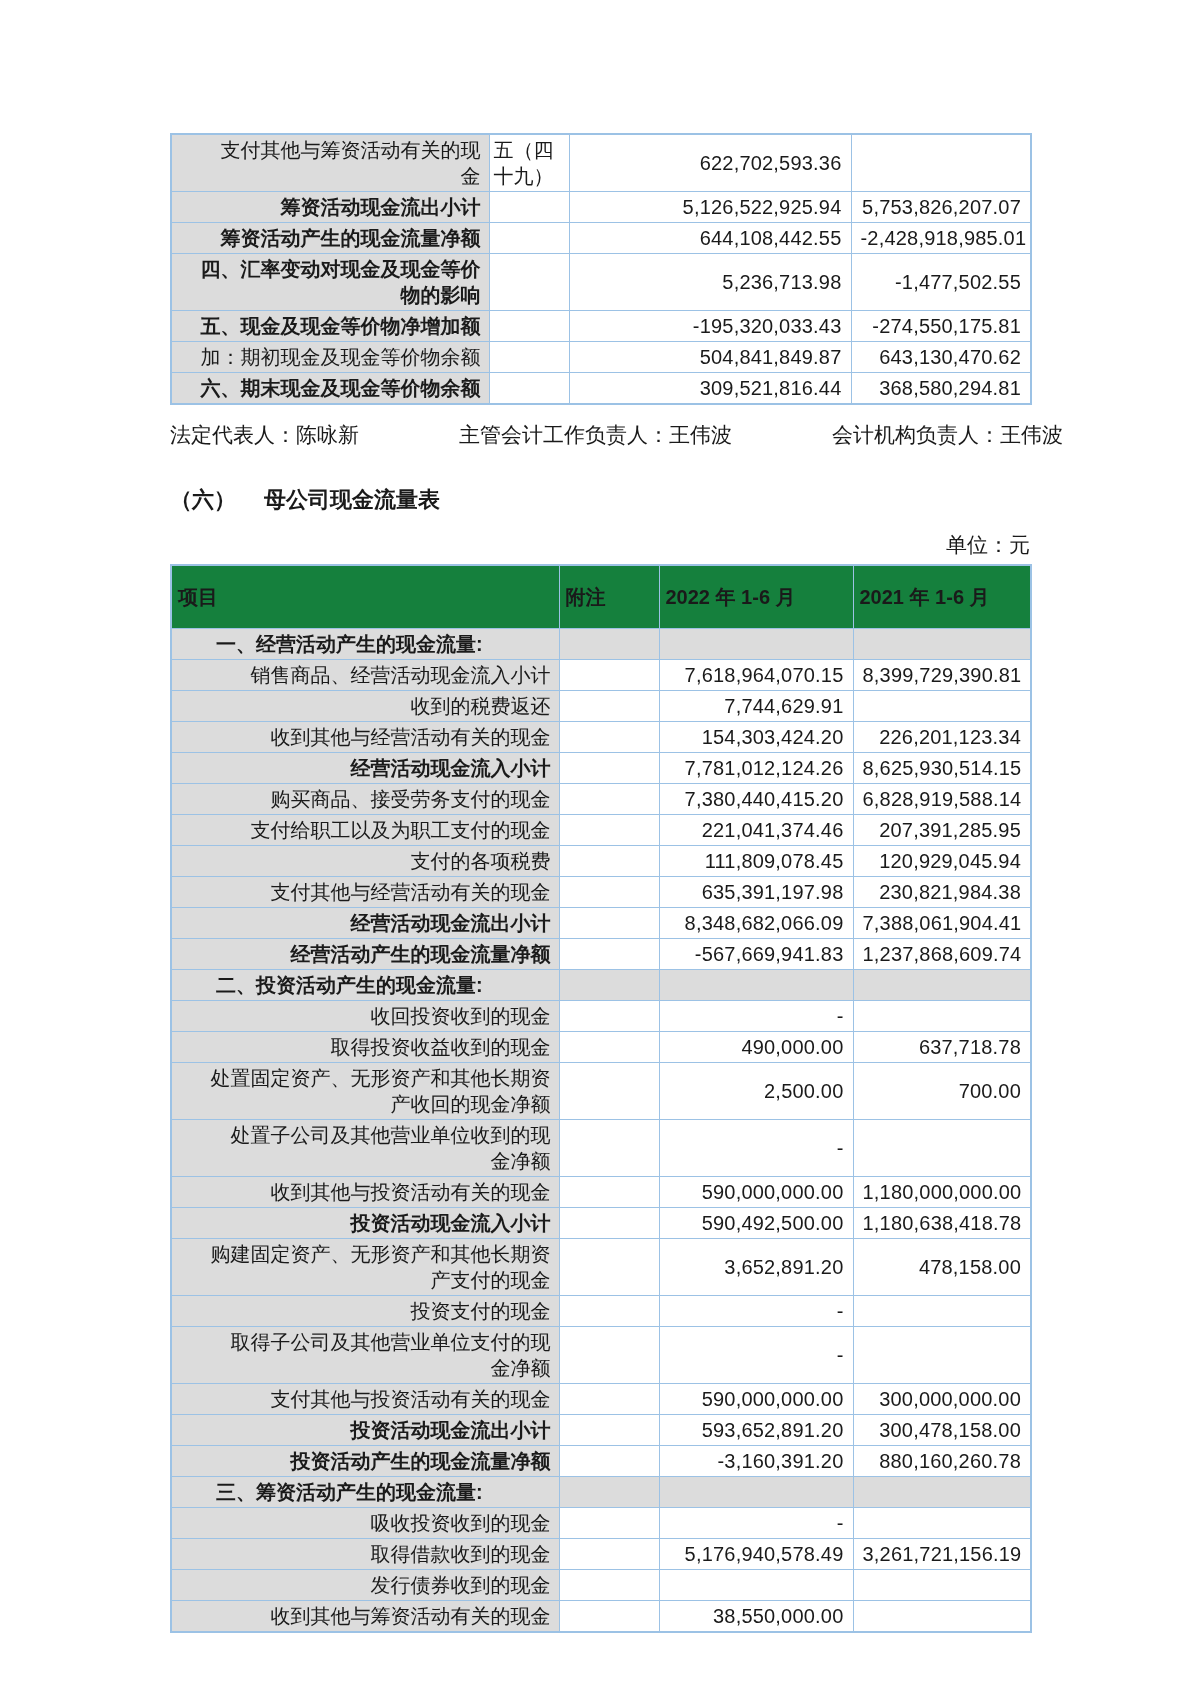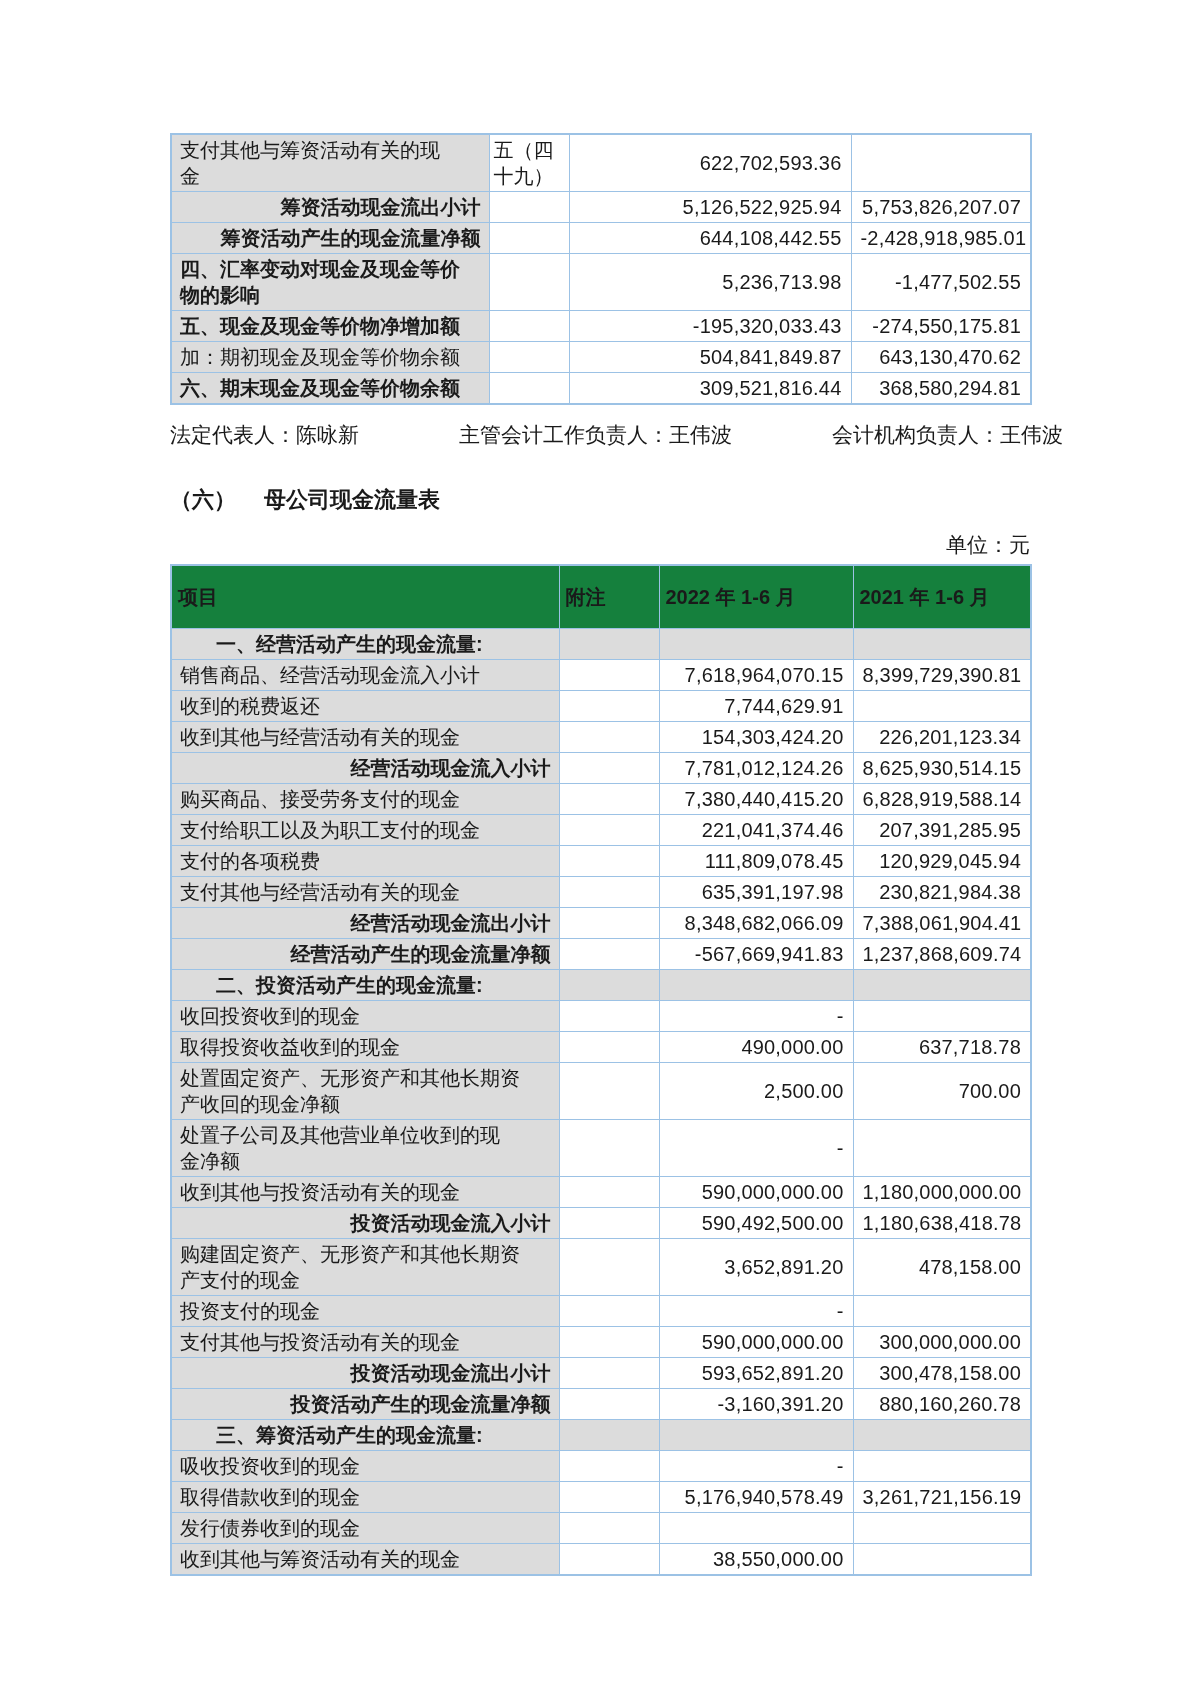--- a/index.html
+++ b/index.html
@@ -24,21 +24,21 @@
     font-size:20px;
     line-height:1.3;
   }
   table.fin-table, table.fin-table td, table.fin-table th {
     border:1px solid #9cc2e5;
   }
   table.fin-table { border:2px solid #9cc2e5; }
   td, th { vertical-align:middle; }
   td.label-cell {
     background:#dcdcdc;
-    text-align:left;
+    text-align:right;
     padding:2px 8px;
     white-space:pre-line;
     height:30px;
   }
   td.note-cell {
     background:#ffffff;
     text-align:left;
     padding:2px 4px;
     white-space:pre-line;
   }
@@ -286,20 +286,27 @@
             <td class="num-cell">3,652,891.20</td>
             <td class="num-cell">478,158.00</td>
           </tr>
           <tr class="item">
             <td class="label-cell">投资支付的现金</td>
             <td class="note-cell"></td>
             <td class="num-cell">-</td>
             <td class="num-cell"></td>
           </tr>
           <tr class="item">
+            <td class="label-cell">取得子公司及其他营业单位支付的现
+金净额</td>
+            <td class="note-cell"></td>
+            <td class="num-cell">-</td>
+            <td class="num-cell"></td>
+          </tr>
+          <tr class="item">
             <td class="label-cell">支付其他与投资活动有关的现金</td>
             <td class="note-cell"></td>
             <td class="num-cell">590,000,000.00</td>
             <td class="num-cell">300,000,000.00</td>
           </tr>
           <tr class="subtotal">
             <td class="label-cell">投资活动现金流出小计</td>
             <td class="note-cell"></td>
             <td class="num-cell">593,652,891.20</td>
             <td class="num-cell">300,478,158.00</td>

